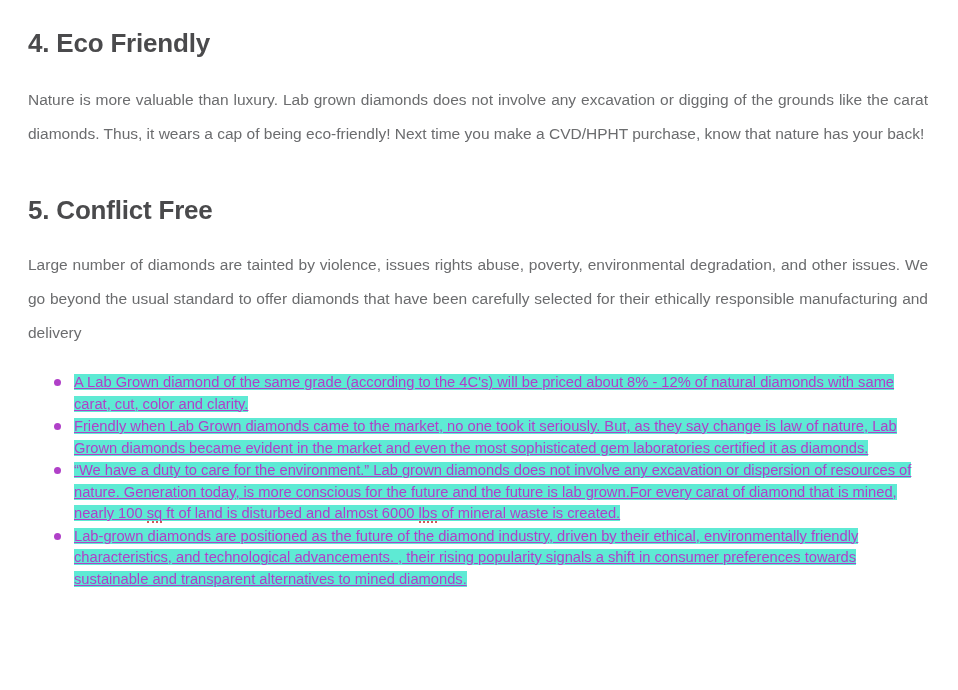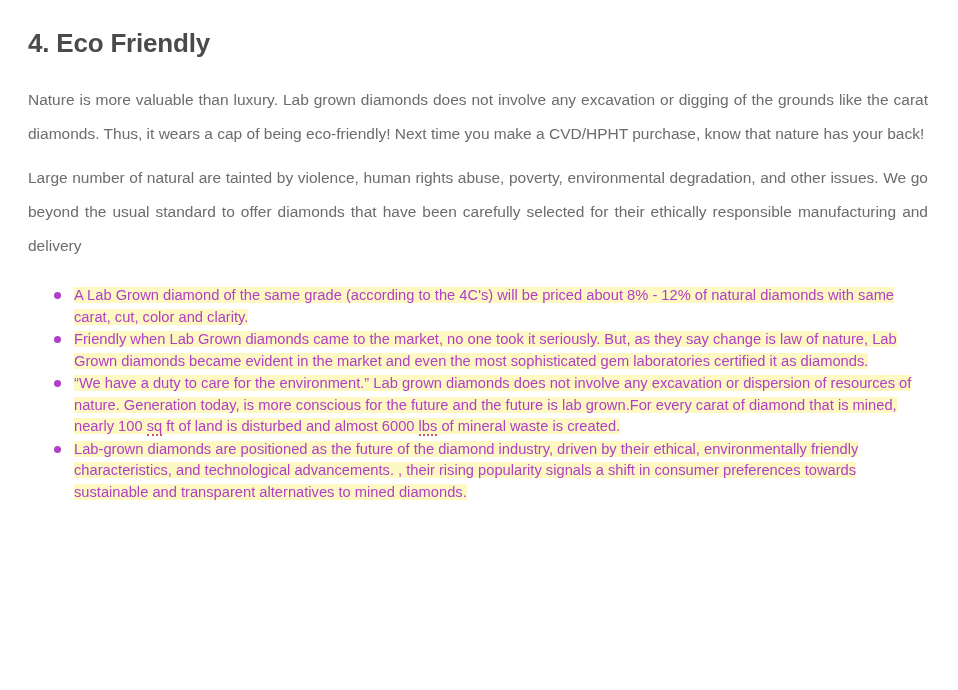--- a/index.html
+++ b/index.html
@@ -57,39 +57,41 @@
     content: "";
     position: absolute;
     left: 4px;
     top: 7px;
     width: 7px;
     height: 7px;
     border-radius: 50%;
     background: #b040c8;
   }
   ul.bullet-list li .hl {
-    background: #fef9c3;
+    background: #5eead4;
     box-decoration-break: clone;
+    text-decoration: underline;
     -webkit-box-decoration-break: clone;
   }
   .spell {
     border-bottom: 2px dotted #d05a5a;
   }
 </style>
 </head>
 <body>
 
 <div class="page">
 
   <h2 class="section-heading">4. Eco Friendly</h2>
 
   <p class="body-text">Nature is more valuable than luxury. Lab grown diamonds does not involve any excavation or digging of the grounds like the carat diamonds. Thus, it wears a cap of being eco-friendly! Next time you make a CVD/HPHT purchase, know that nature has your back!</p>
 
+  <h2 class="section-heading second">5. Conflict Free</h2>
 
-  <p class="body-text">Large number of natural are tainted by violence, human rights abuse, poverty, environmental degradation, and other issues. We go beyond the usual standard to offer diamonds that have been carefully selected for their ethically responsible manufacturing and delivery</p>
+  <p class="body-text">Large number of diamonds are tainted by violence, issues rights abuse, poverty, environmental degradation, and other issues. We go beyond the usual standard to offer diamonds that have been carefully selected for their ethically responsible manufacturing and delivery</p>
 
   <ul class="bullet-list">
     <li><span class="hl">A Lab Grown diamond of the same grade (according to the 4C's) will be priced about 8% - 12% of natural diamonds with same carat, cut, color and clarity.</span></li>
     <li><span class="hl">Friendly when Lab Grown diamonds came to the market, no one took it seriously. But, as they say change is law of nature, Lab Grown diamonds became evident in the market and even the most sophisticated gem laboratories certified it as diamonds.</span></li>
     <li><span class="hl">“We have a duty to care for the environment.” Lab grown diamonds does not involve any excavation or dispersion of resources of nature. Generation today, is more conscious for the future and the future is lab grown.For every carat of diamond that is mined, nearly 100 <span class="spell">sq</span> ft of land is disturbed and almost 6000 <span class="spell">lbs</span> of mineral waste is created.</span></li>
     <li><span class="hl">Lab-grown diamonds are positioned as the future of the diamond industry, driven by their ethical, environmentally friendly characteristics, and technological advancements. , their rising popularity signals a shift in consumer preferences towards sustainable and transparent alternatives to mined diamonds.</span></li>
   </ul>
 
 </div>
 

